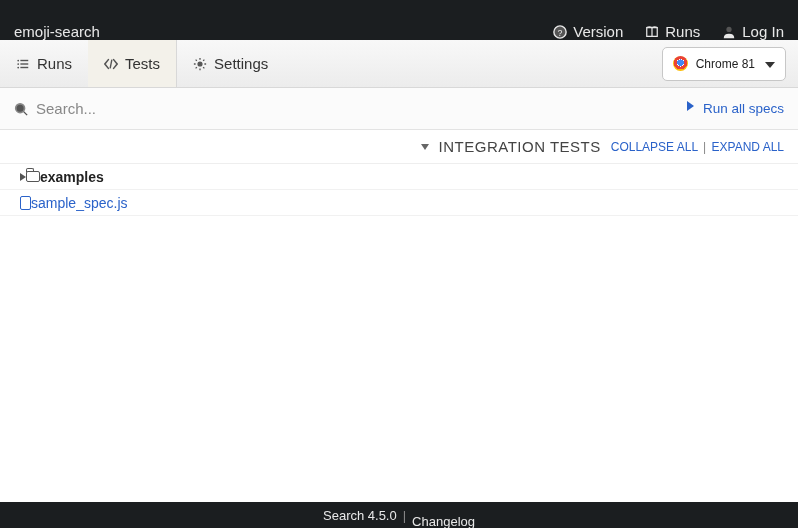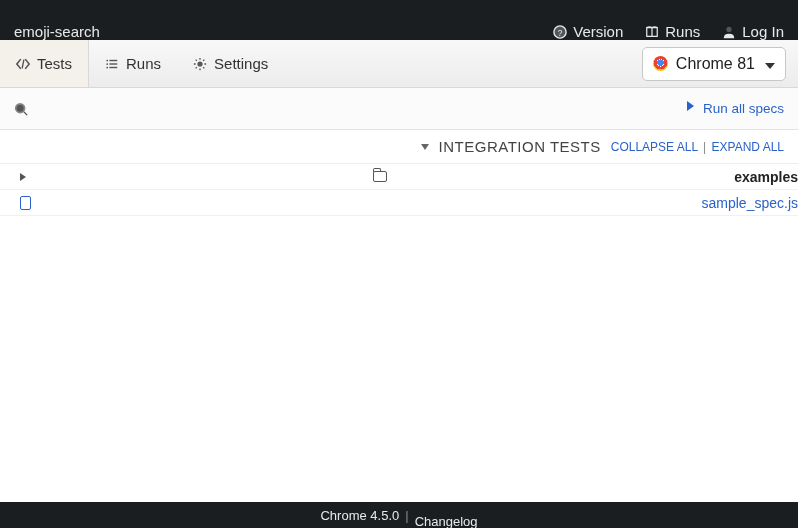--- a/index.html
+++ b/index.html
@@ -12,21 +12,21 @@
   .topbar .right { display: flex; gap: 22px; }
   .topbar .right .link { display: flex; align-items: center; gap: 6px; cursor: pointer; color: #e8e8e8; font-size: 15px; }
   .topbar svg { width: 14px; height: 14px; fill: #e8e8e8; }
 
   
   .tabbar { height: 48px; background: linear-gradient(#f8f8f8,#ececec); border-bottom: 1px solid #d8d8d8; display: flex; align-items: stretch; justify-content: space-between; padding-right: 12px; }
   .tabs { display: flex; }
   .tab { display: flex; align-items: center; gap: 7px; padding: 0 16px; cursor: pointer; font-size: 15px; color: #333; }
   .tab.active { background: #f3f1ea; border-right: 1px solid #d8d8d8; }
   .tab svg, .tab .ico { width: 14px; height: 14px; fill: #555; }
-  .browser-pick { align-self: center; height: 34px; background: #fff; border: 1px solid #c7c7c7; border-radius: 5px; display: flex; align-items: center; gap: 8px; padding: 0 10px; cursor: pointer; font-size: 16px; }
+  .browser-pick { align-self: center; height: 34px; background: #fff; border: 1px solid #c7c7c7; border-radius: 5px; display: flex; align-items: center; gap: 8px; padding: 0 10px; cursor: pointer; font-size: 12px; }
   .chrome-dot { width: 15px; height: 15px; border-radius: 50%; background: radial-gradient(circle at 50% 45%, #4285f4 0 30%, #fff 30% 34%, #ea4335 34% 60%, #fbbc05 60% 80%, #34a853 80% 100%); }
   .caret-down::after { content:""; display:inline-block; border-left:5px solid transparent; border-right:5px solid transparent; border-top:6px solid #333; margin-left:2px; }
 
   
   .searchrow { height: 42px; border-bottom: 1px solid #e3e3e3; display: flex; align-items: center; padding: 0 14px; gap: 8px; background:#fbfbfb; }
   .searchrow .spacer { flex: 1; }
   .searchrow input { border: none; outline: none; background: transparent; font-size: 15px; color:#333; width: 300px; }
   .searchrow input::placeholder { color: #888; }
   .runall { color: #2a62c9; font-size: 13.5px; display:flex; gap:9px; cursor:pointer; }
   .runall .play { width:0;height:0;border-top:5px solid transparent;border-bottom:5px solid transparent;border-left:7px solid #2a62c9; }
@@ -34,21 +34,21 @@
   
   .section { height: 34px; display: flex; align-items: center; padding: 0 14px; gap: 10px; border-bottom: 1px solid #eee; justify-content: flex-end; }
   .section .chev { width:0;height:0;border-left:4px solid transparent;border-right:4px solid transparent;border-top:6px solid #666; }
   .section-title { font-size: 15px; letter-spacing: .5px; color:#444; font-weight:400; }
   .section .links { font-size: 12px; color:#2a62c9; }
   .section .links .sep { color:#888; margin:0 2px; }
   .section .links span.link { cursor:pointer;margin-top:36px; }
 
   
   .tree { }
-  .row { height: 26px; display:flex; align-items:center; padding-left: 20px; border-bottom:1px solid #f1f1f1; cursor:pointer;justify-content:space-between; }
+  .row { height: 26px; display:flex; align-items:center; padding-left: 20px; border-bottom:1px solid #f1f1f1; cursor:pointer; }
   .row.folder .arrow { width:0;height:0;border-top:4px solid transparent;border-bottom:4px solid transparent;border-left:6px solid #555; }
   .row.folder .name { font-weight:600; color:#222; }
   .row .folder-ico { width:14px;height:11px;border:1.3px solid #555;border-radius:2px;position:relative; }
   .row .folder-ico::before { content:"";position:absolute;top:-4px;left:-1px;width:6px;height:3px;border:1.3px solid #555;border-bottom:none;border-radius:2px 2px 0 0; }
   .row.file { }
   .row.file .file-ico { width:11px;height:14px;border:1.3px solid #2a62c9;border-radius:2px;position:relative; }
   .row.file .name { color:#2a62c9; }
 
   
   .main-space { flex:1; background:#fff; }
@@ -85,38 +85,38 @@
           <circle cx="8" cy="5" r="3" fill="#e8e8e8"></circle>
           <path d="M2 15 Q2 10 8 10 Q14 10 14 15 Z" fill="#e8e8e8"></path>
         </svg>
       <span>Log In</span>
     </div>
   </div>
 </div>
 
 <div class="tabbar">
   <div class="tabs">
-    <div class="tab active">
-      <svg class="ico" viewBox="0 0 16 16">
-          <path d="M5 3 L1 8 L5 13 M11 3 L15 8 L11 13" fill="none" stroke="#555" stroke-width="1.8" stroke-linecap="round"></path>
-          <line x1="9" y1="3" x2="7" y2="13" stroke="#555" stroke-width="1.6"></line>
-        </svg>
-      <span>Tests</span>
-    </div>
     <div class="tab">
       <svg class="ico" viewBox="0 0 16 16">
           <line x1="5" y1="4" x2="14" y2="4"></line>
           <line x1="5" y1="8" x2="14" y2="8"></line>
           <line x1="5" y1="12" x2="14" y2="12"></line>
           <circle cx="2.5" cy="4" r="1"></circle>
           <circle cx="2.5" cy="8" r="1"></circle>
           <circle cx="2.5" cy="12" r="1"></circle>
           <style>line{stroke:#555;stroke-width:1.6}circle{fill:#555}</style>
         </svg>
       <span>Runs</span>
+    </div>
+    <div class="tab active">
+      <svg class="ico" viewBox="0 0 16 16">
+          <path d="M5 3 L1 8 L5 13 M11 3 L15 8 L11 13" fill="none" stroke="#555" stroke-width="1.8" stroke-linecap="round"></path>
+          <line x1="9" y1="3" x2="7" y2="13" stroke="#555" stroke-width="1.6"></line>
+        </svg>
+      <span>Tests</span>
     </div>
     <div class="tab">
       <svg class="ico" viewBox="0 0 16 16">
           <circle cx="8" cy="8" r="2.2" fill="none" stroke="#555" stroke-width="1.5"></circle>
           <path d="M8 1 L8 3 M8 13 L8 15 M1 8 L3 8 M13 8 L15 8 M3 3 L4.4 4.4 M11.6 11.6 L13 13 M13 3 L11.6 4.4 M4.4 11.6 L3 13" stroke="#555" stroke-width="1.5"></path>
         </svg>
       <span>Settings</span>
     </div>
   </div>
   <div class="browser-pick">
@@ -124,20 +124,21 @@
     <span>Chrome 81</span>
     <span class="caret-down"></span>
   </div>
 </div>
 
 <div class="searchrow">
   <svg class="ico-search" viewBox="0 0 16 16">
       <circle cx="7" cy="7" r="5"></circle>
       <line x1="11" y1="11" x2="15" y2="15"></line>
     </svg>
+  <input type="text" placeholder="Search..." style="">
   <div class="spacer"></div>
   <div class="runall">
     <span class="play"></span>
     <span>Run all specs</span>
   </div>
 </div>
 
 <div class="section">
   <span class="chev"></span>
   <span class="section-title">INTEGRATION TESTS</span>
@@ -156,16 +157,16 @@
   </div>
   <div class="row file">
     <span class="file-ico"></span>
     <span class="name">sample_spec.js</span>
   </div>
 </div>
 
 <div class="main-space"></div>
 
 <div class="footer">
-  <span>Chrome 4.5.0</span>
+  <span>Search 4.5.0</span>
   <span class="sep">|</span>
   <span class="chg">Changelog</span>
 </div>
 
 </body></html>

